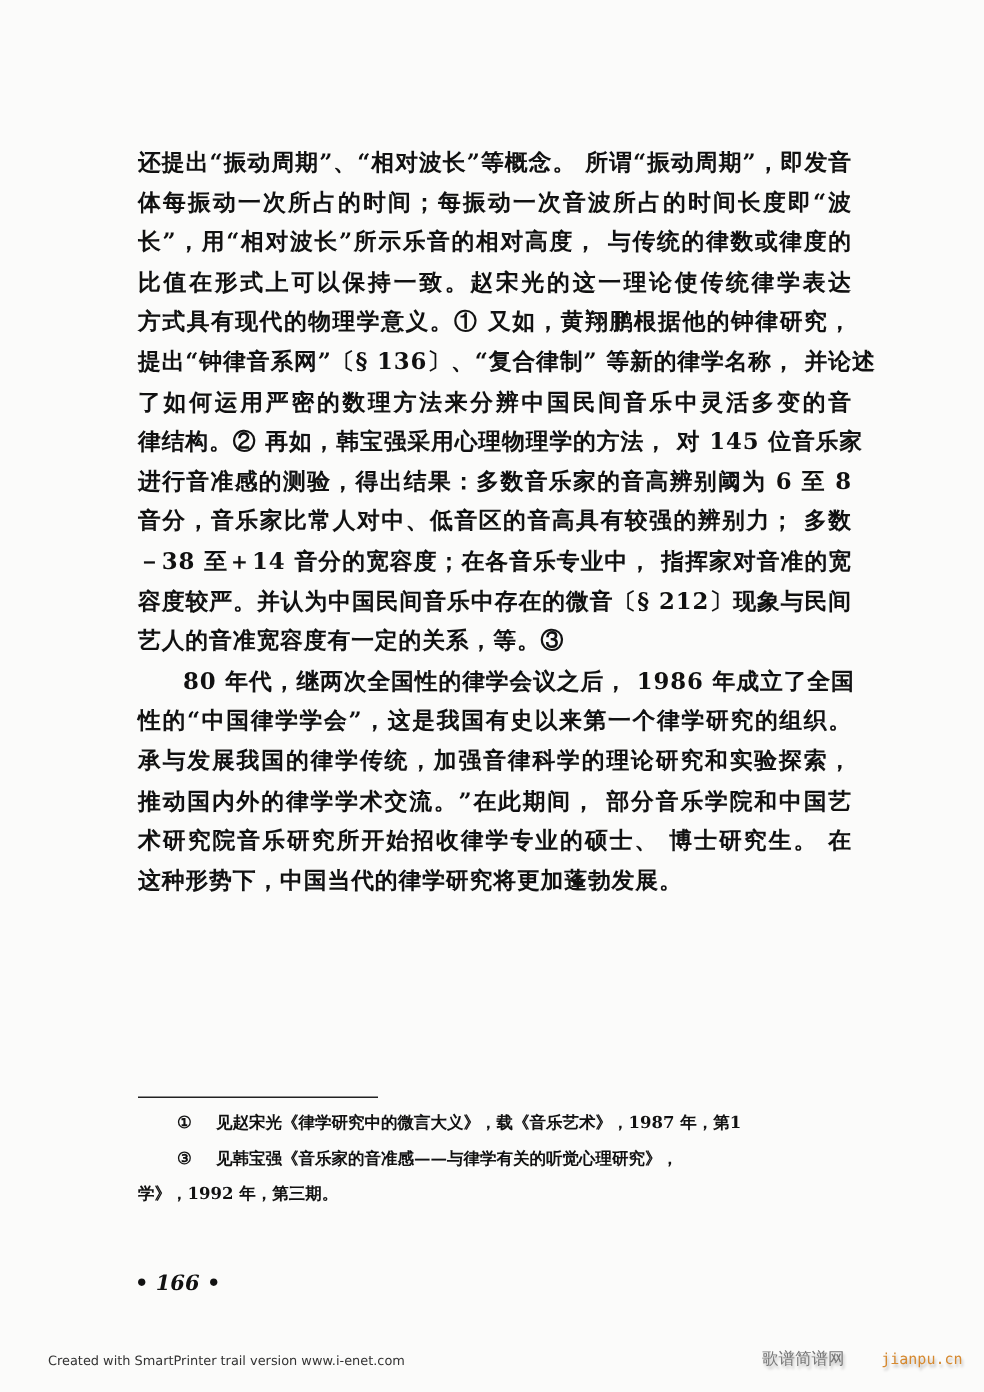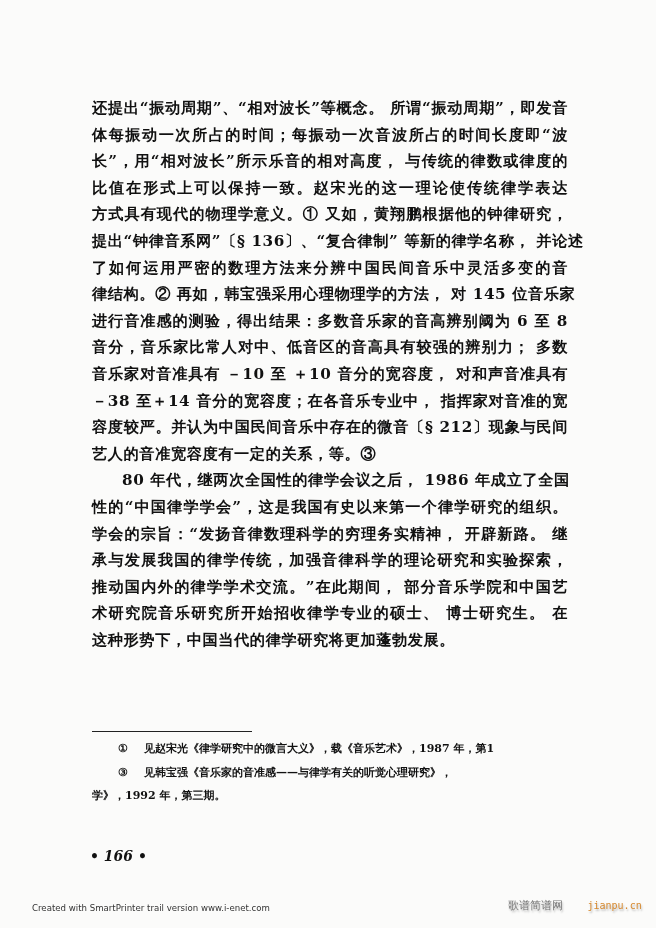--- a/index.html
+++ b/index.html
@@ -114,27 +114,25 @@
     <div class="line">还提出“振动周期”、“相对波长”等概念。 所谓“振动周期”，即发音</div>
     <div class="line">体每振动一次所占的时间；每振动一次音波所占的时间长度即“波</div>
     <div class="line">长”，用“相对波长”所示乐音的相对高度， 与传统的律数或律度的</div>
     <div class="line">比值在形式上可以保持一致。赵宋光的这一理论使传统律学表达</div>
     <div class="line">方式具有现代的物理学意义。① 又如，黄翔鹏根据他的钟律研究，</div>
     <div class="line">提出“钟律音系网”〔§ 136〕、“复合律制” 等新的律学名称， 并论述</div>
     <div class="line">了如何运用严密的数理方法来分辨中国民间音乐中灵活多变的音</div>
     <div class="line">律结构。② 再如，韩宝强采用心理物理学的方法， 对 145 位音乐家</div>
     <div class="line">进行音准感的测验，得出结果：多数音乐家的音高辨别阈为 6 至 8</div>
     <div class="line">音分，音乐家比常人对中、低音区的音高具有较强的辨别力； 多数</div>
-    <div class="line">音乐家对音准具有 －10 至 ＋10 音分的宽容度， 对和声音准具有</div>
     <div class="line">－38 至＋14 音分的宽容度；在各音乐专业中， 指挥家对音准的宽</div>
     <div class="line">容度较严。并认为中国民间音乐中存在的微音〔§ 212〕现象与民间</div>
     <div class="line last">艺人的音准宽容度有一定的关系，等。③</div>
     <div class="line indent">80 年代，继两次全国性的律学会议之后， 1986 年成立了全国</div>
     <div class="line">性的“中国律学学会”，这是我国有史以来第一个律学研究的组织。</div>
-    <div class="line">学会的宗旨：“发扬音律数理科学的穷理务实精神， 开辟新路。 继</div>
     <div class="line">承与发展我国的律学传统，加强音律科学的理论研究和实验探索，</div>
     <div class="line">推动国内外的律学学术交流。”在此期间， 部分音乐学院和中国艺</div>
     <div class="line">术研究院音乐研究所开始招收律学专业的硕士、 博士研究生。 在</div>
     <div class="line last">这种形势下，中国当代的律学研究将更加蓬勃发展。</div>
   </div>
 
   <div class="rule"></div>
 
   <div class="footnotes">
     <div class="fn-line indent">

